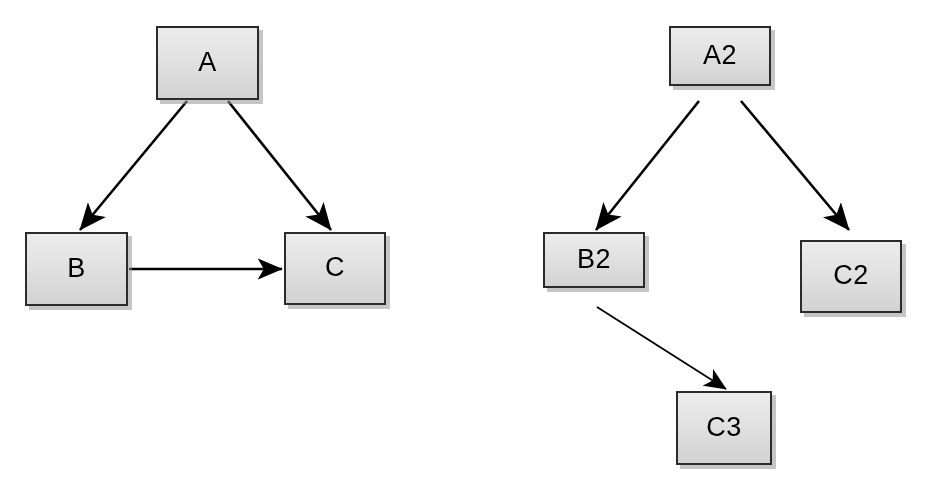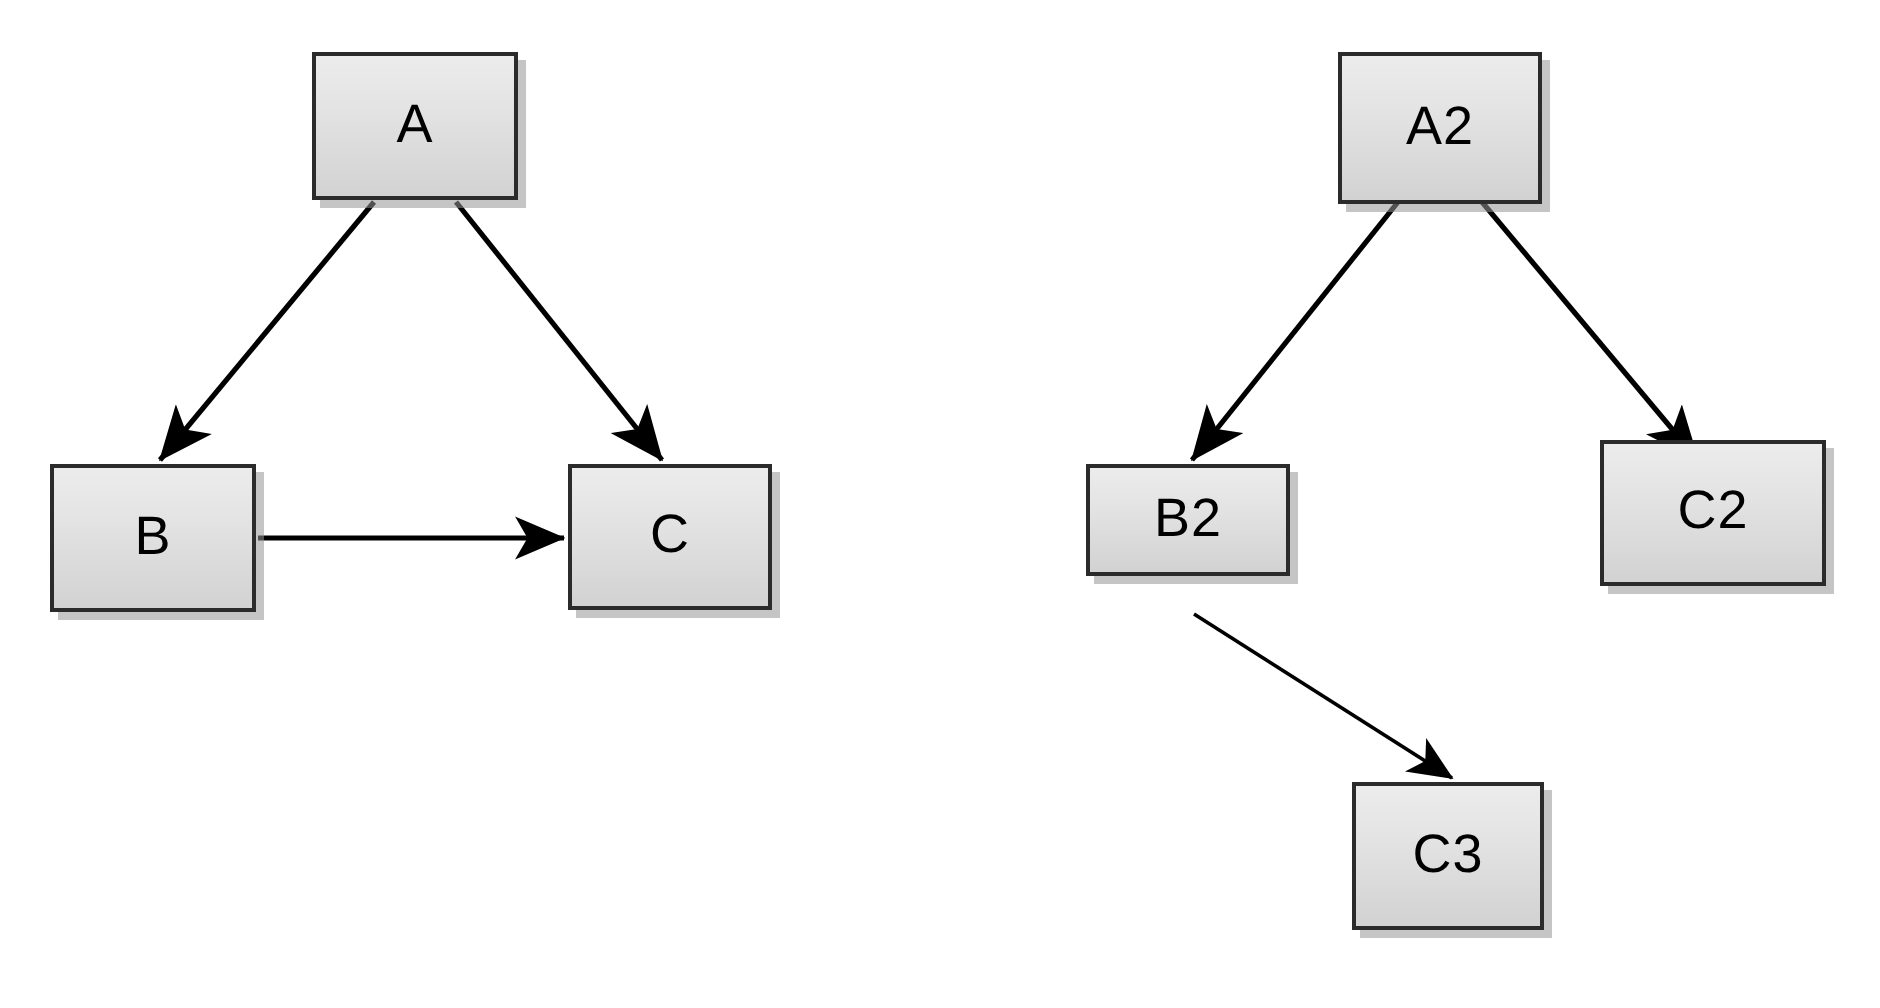--- a/index.html
+++ b/index.html
@@ -77,26 +77,26 @@
 
   <div class="node" style="left: 156px; top: 26px; width: 103px; height: 74px;">
     <span class="node-label">A</span>
   </div>
   <div class="node" style="left: 25px; top: 232px; width: 103px; height: 74px;">
     <span class="node-label">B</span>
   </div>
   <div class="node" style="left: 284px; top: 232px; width: 102px; height: 73px;">
     <span class="node-label">C</span>
   </div>
-  <div class="node" style="left: 669px; top: 26px; width: 102px; height: 76px;">
+  <div class="node" style="left: 669px; top: 26px; width: 102px; height: 60px;">
     <span class="node-label">A2</span>
   </div>
   <div class="node" style="left: 543px; top: 232px; width: 102px; height: 56px;">
     <span class="node-label">B2</span>
   </div>
-  <div class="node" style="left: 800px; top: 220px; width: 113px; height: 73px;">
+  <div class="node" style="left: 800px; top: 240px; width: 102px; height: 73px;">
     <span class="node-label">C2</span>
   </div>
   <div class="node" style="left: 676px; top: 391px; width: 96px; height: 74px;">
     <span class="node-label">C3</span>
   </div>
 
 </div>
 
 </body></html>

